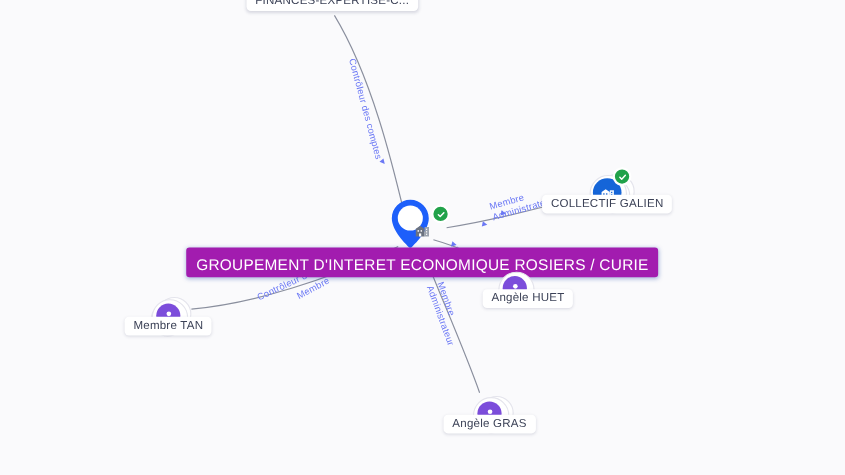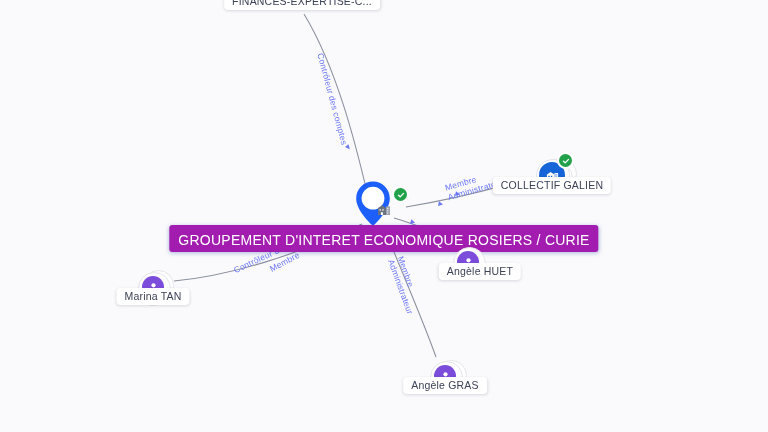--- a/index.html
+++ b/index.html
@@ -179,21 +179,21 @@
         <i style="width:29px;height:29px;left:-16px;top:-12px;"></i>
         <i style="width:31px;height:31px;left:-15.5px;top:-15.5px;"></i>
       </span>
       <span class="circ" style="width:22px;height:22px;background:#7c4ddb;">
         <svg width="13" height="13" viewBox="0 0 24 24" aria-hidden="true">
           <circle cx="12" cy="8" r="3.9" fill="#ffffff"></circle>
           <path d="M4.4 20.2c0-4.2 3.4-6.4 7.6-6.4s7.6 2.2 7.6 6.4z" fill="#ffffff"></path>
         </svg>
       </span>
     </div>
-    <div class="lbl" style="top:12px;">Marina TAN</div>
+    <div class="lbl" style="top:12px;">Membre TAN</div>
   </div>
 
   <div class="node" style="left:468px;top:262px;">
     <div class="puck">
       <span class="stack">
         <i style="width:31px;height:31px;left:-15.5px;top:-15.5px;"></i>
       </span>
       <span class="circ" style="width:22px;height:22px;background:#7c4ddb;">
         <svg width="13" height="13" viewBox="0 0 24 24" aria-hidden="true">
           <circle cx="12" cy="8" r="3.9" fill="#ffffff"></circle>

